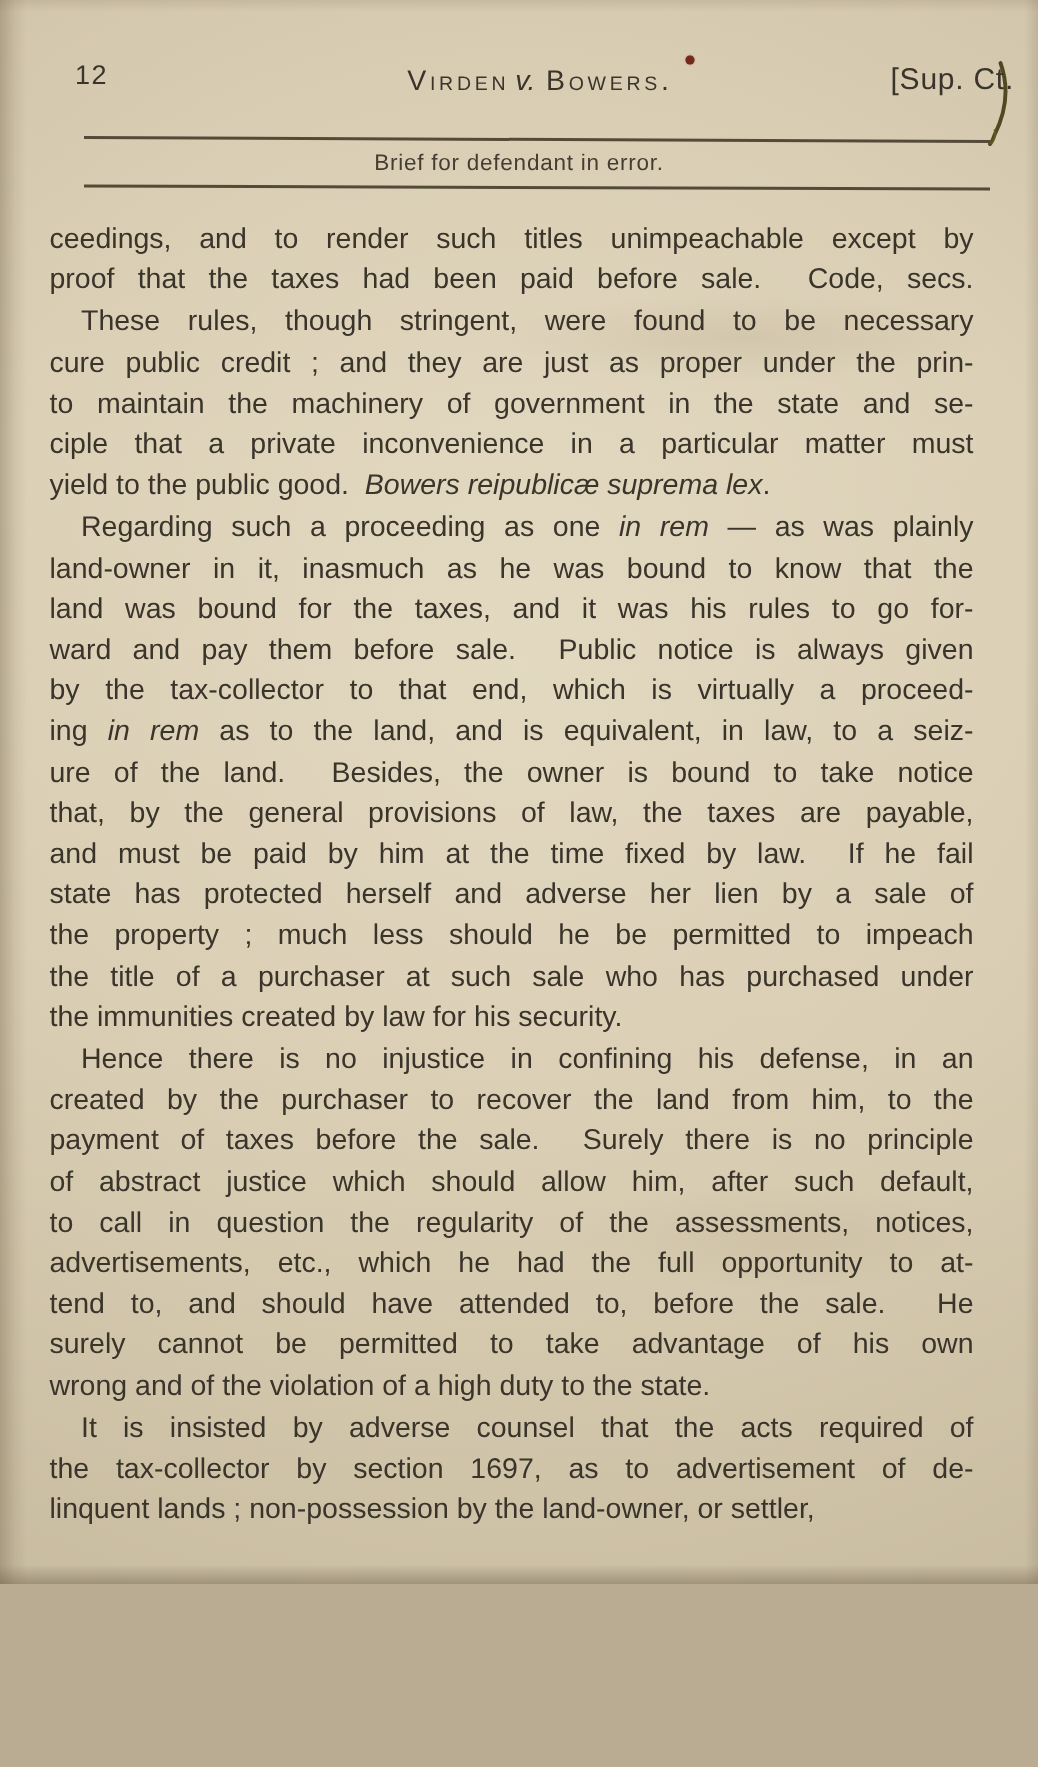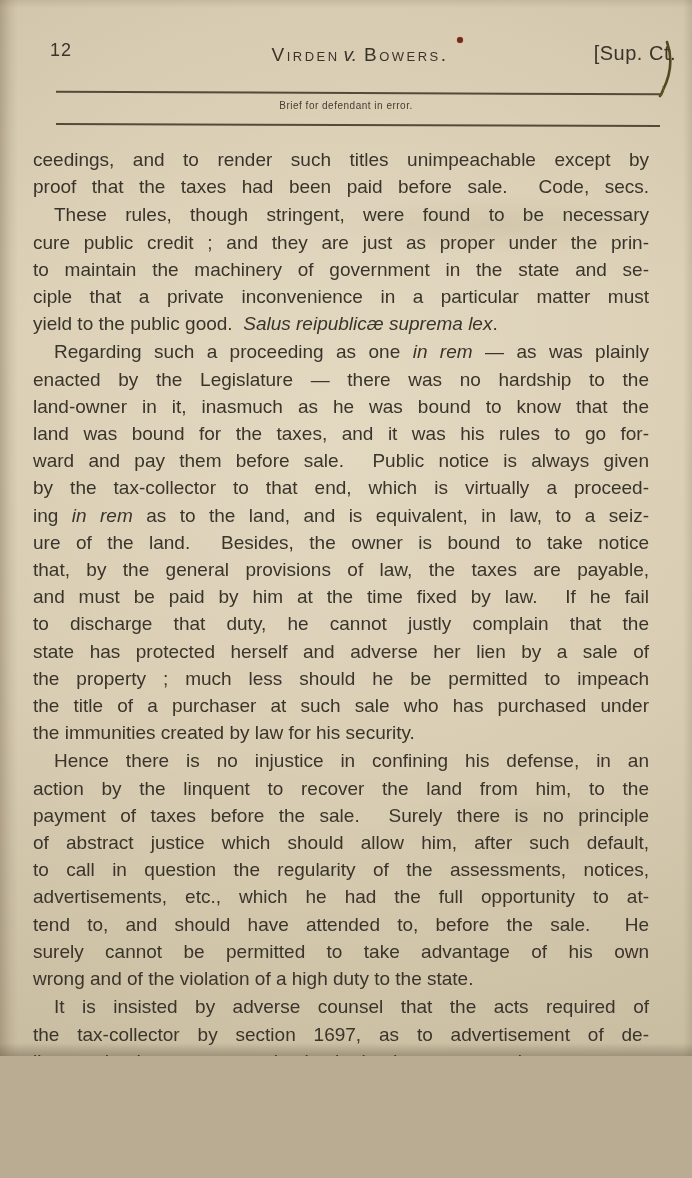--- a/index.html
+++ b/index.html
@@ -28,21 +28,21 @@
   .page-number { position:absolute; left:50px; top:40px; font-size:18px; letter-spacing:1px; }
   .case-title { position:absolute; left:0; right:0; top:44px; text-align:center; font-size:19px;padding-left:28px; }
   .sc { font-variant:small-caps; letter-spacing:2.5px; }
   .vs { font-style:italic; margin:0 7px 0 4px; letter-spacing:0; }
   .court-label { position:absolute; right:16px; top:42px; font-size:20px; letter-spacing:0.5px; }
 
   .rule { position:absolute; left:56px; right:32px; background:#544a38; }
   .rule-1 { top:92px; height:2px; transform:rotate(0.25deg); }
   .rule-2 { top:124px; height:1.5px; transform:rotate(0.2deg); }
   .section-heading { position:absolute; left:0; right:0; top:100px; text-align:center;
-    font-size:10px; letter-spacing:0.5px; color:#443d31; }
+    font-size:15px; letter-spacing:0.5px; color:#443d31; }
 
   .page-body { position:absolute; left:32px; right:42px; top:145px;
     font-size:19px; line-height:27.2px; }
   .para { margin:1px; }
   .line { text-align:justify; text-align-last:justify; white-space:normal; }
   .line.last { text-align-last:left; }
   .para.indent .line:first-child { text-indent:21px; }
   em { font-style:italic; }
 
   .ink-spot { position:absolute; left:457px; top:37px; width:6px; height:6px; border-radius:50%;
@@ -86,42 +86,40 @@
   <div class="page-body">
       <div class="para">
         <div class="line">ceedings, and to render such titles unimpeachable except by</div>
         <div class="line">proof that the taxes had been paid before sale.&nbsp; Code, secs.</div>
       </div>
       <div class="para indent">
         <div class="line">These rules, though stringent, were found to be necessary</div>
         <div class="line">cure public credit&nbsp;; and they are just as proper under the prin-</div>
         <div class="line">to maintain the machinery of government in the state and se-</div>
         <div class="line">ciple that a private inconvenience in a particular matter must</div>
-        <div class="line last">yield to the public good.&nbsp; <em>Salus reipublicæ suprema lex</em>.</div>
+        <div class="line last">yield to the public good.&nbsp; <em>Bowers reipublicæ suprema lex</em>.</div>
       </div>
       <div class="para indent">
         <div class="line">Regarding such a proceeding as one <em>in rem</em> — as was plainly</div>
-        <div class="line">enacted by the Legislature — there was no hardship to the</div>
         <div class="line">land-owner in it, inasmuch as he was bound to know that the</div>
         <div class="line">land was bound for the taxes, and it was his rules to go for-</div>
         <div class="line">ward and pay them before sale.&nbsp; Public notice is always given</div>
         <div class="line">by the tax-collector to that end, which is virtually a proceed-</div>
         <div class="line">ing <em>in rem</em> as to the land, and is equivalent, in law, to a seiz-</div>
         <div class="line">ure of the land.&nbsp; Besides, the owner is bound to take notice</div>
         <div class="line">that, by the general provisions of law, the taxes are payable,</div>
         <div class="line">and must be paid by him at the time fixed by law.&nbsp; If he fail</div>
-        <div class="line">to discharge that duty, he cannot justly complain that the</div>
         <div class="line">state has protected herself and adverse her lien by a sale of</div>
         <div class="line">the property&nbsp;; much less should he be permitted to impeach</div>
         <div class="line">the title of a purchaser at such sale who has purchased under</div>
         <div class="line last">the immunities created by law for his security.</div>
       </div>
       <div class="para indent">
         <div class="line">Hence there is no injustice in confining his defense, in an</div>
-        <div class="line">action by the linquent to recover the land from him, to the</div>
+        <div class="line">created by the purchaser to recover the land from him, to the</div>
         <div class="line">payment of taxes before the sale.&nbsp; Surely there is no principle</div>
         <div class="line">of abstract justice which should allow him, after such default,</div>
         <div class="line">to call in question the regularity of the assessments, notices,</div>
         <div class="line">advertisements, etc., which he had the full opportunity to at-</div>
         <div class="line">tend to, and should have attended to, before the sale.&nbsp; He</div>
         <div class="line">surely cannot be permitted to take advantage of his own</div>
         <div class="line last">wrong and of the violation of a high duty to the state.</div>
       </div>
       <div class="para indent">
         <div class="line">It is insisted by adverse counsel that the acts required of</div>

